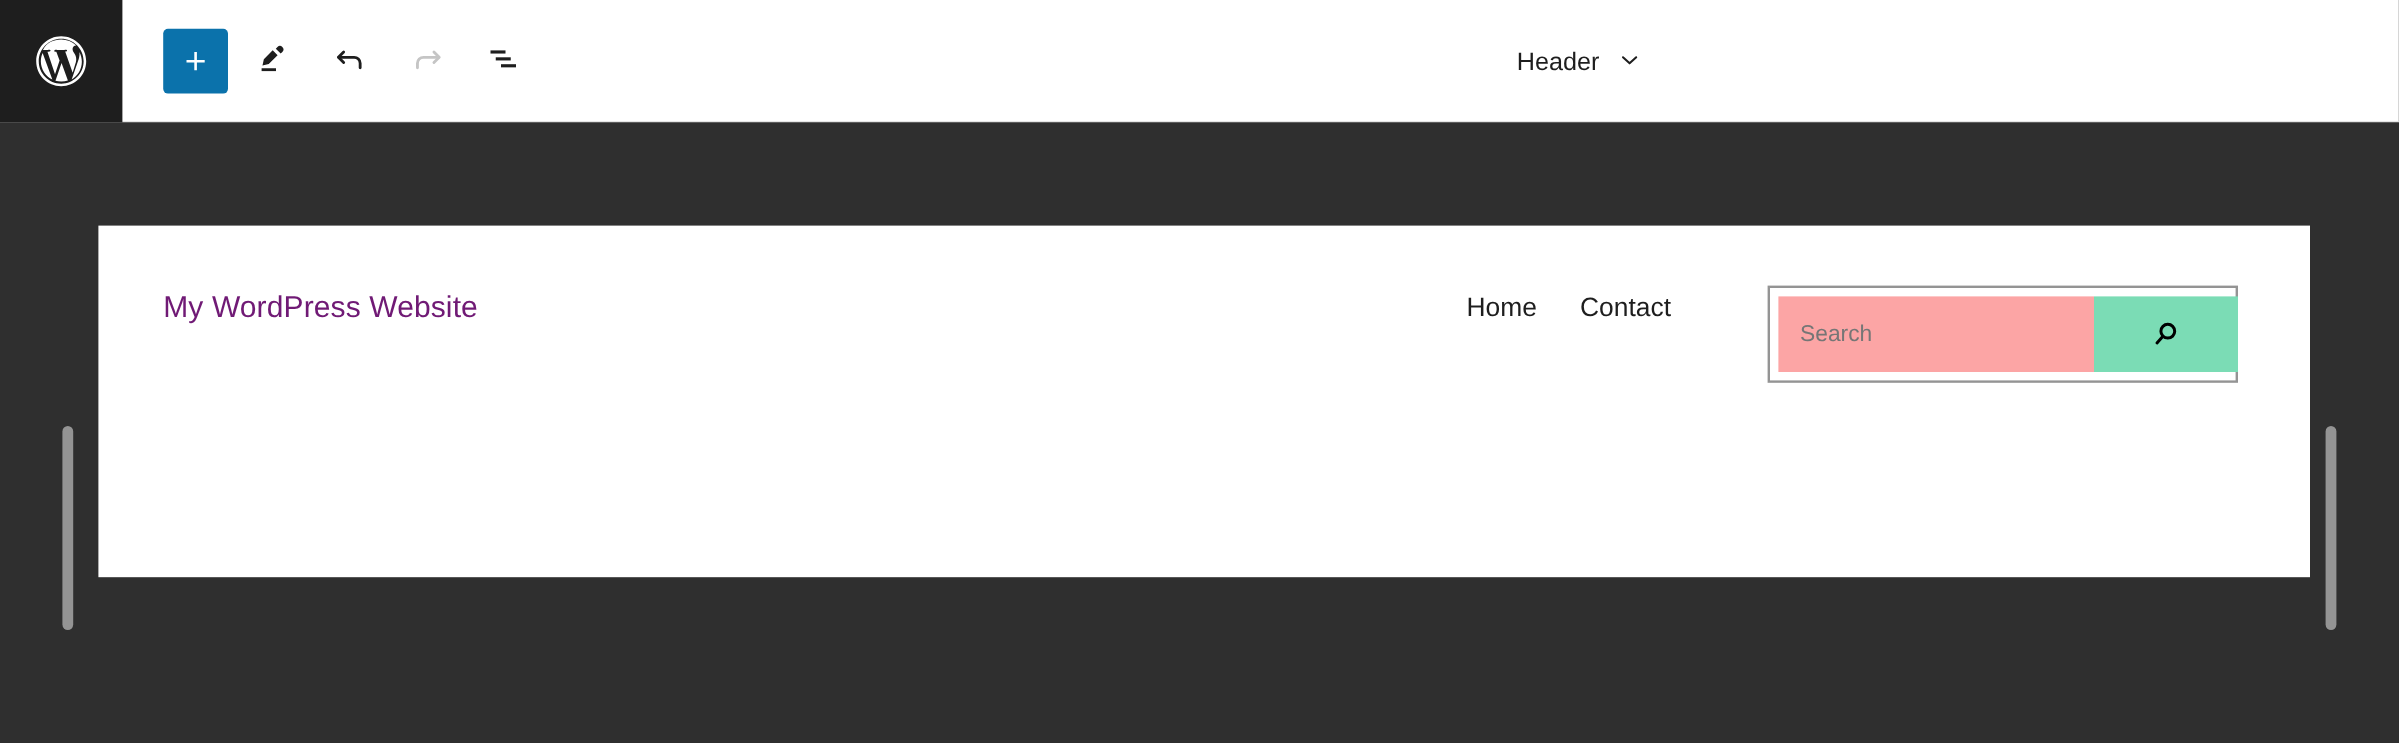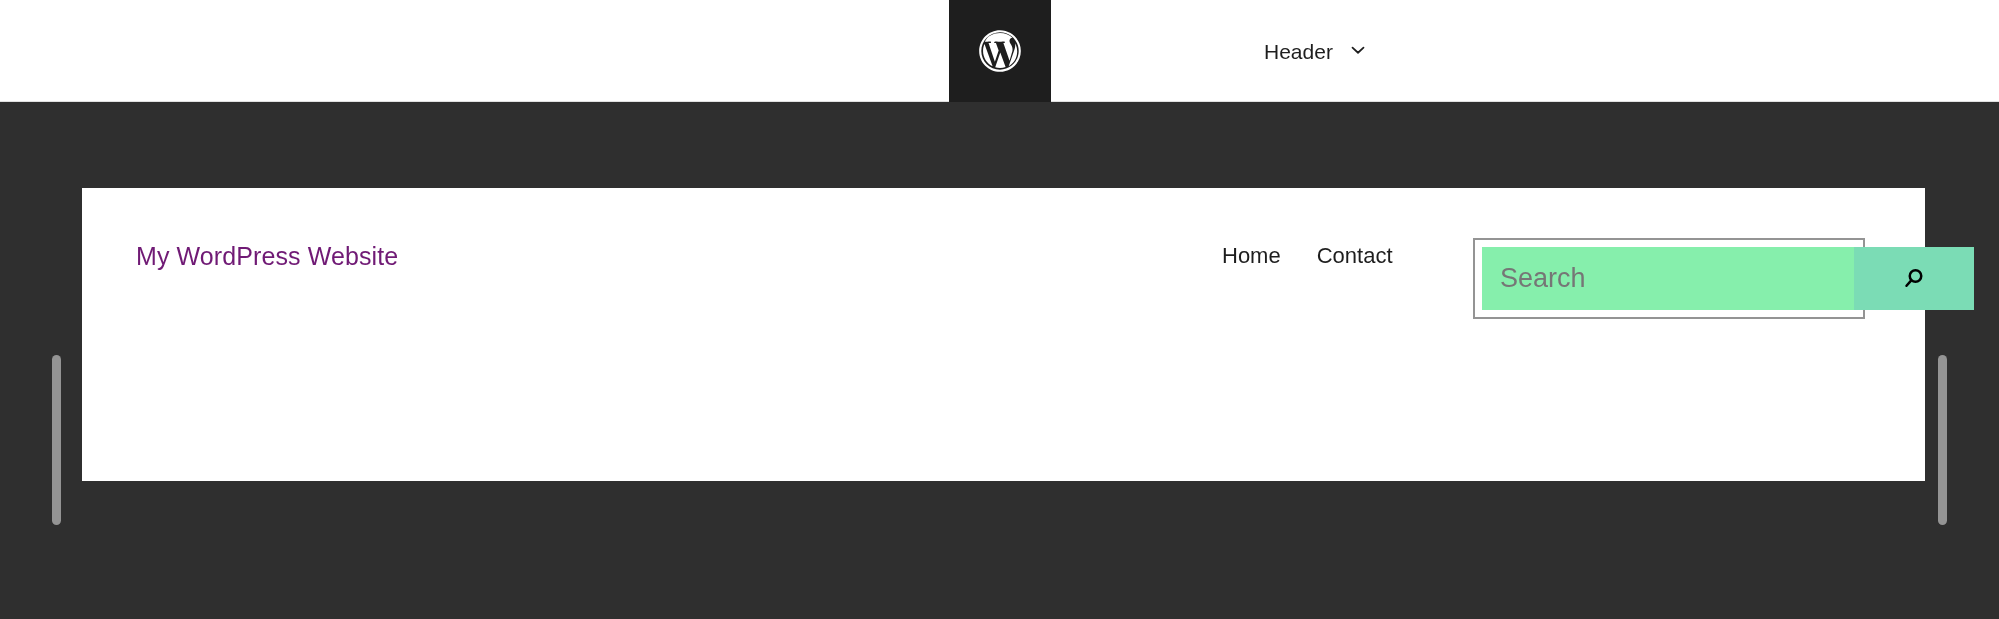--- a/index.html
+++ b/index.html
@@ -10,21 +10,21 @@
     font-family:"Liberation Sans", sans-serif;
     -webkit-font-smoothing:antialiased;
   }
 
   
   #editor-toolbar {
     position:absolute; top:0; left:0;
     width:1999px; height:102px;
     background:#ffffff;
     border-bottom:1px solid #e0e0e0;
-    display:flex; align-items:center;flex-direction:column;
+    display:flex; align-items:center;
   }
   #wp-logo-button {
     width:102px; height:102px;
     background:#1e1e1e;
     display:flex; align-items:center; justify-content:center;
     flex:none; cursor:pointer;
   }
   #wp-logo-button svg { display:block; }
 
   .toolbar-left {
@@ -114,25 +114,25 @@
     position:absolute;
     left:1391px; top:50px;
     width:392px; height:81px;
     border:2px solid #949494;
     background:#ffffff;
     padding:7px;
     display:flex; align-items:stretch;
   }
   #search-input {
     flex:1; height:100%;
-    background:#86efac;
+    background:#fca5a5;
     border:none; outline:none;
     padding-left:18px;
     font-family:"Liberation Sans", sans-serif;
-    font-size:27px; color:#1e1e1e;
+    font-size:19px; color:#1e1e1e;
   }
   #search-input::placeholder { color:#767676; opacity:1; }
   #search-submit-button {
     width:120px; height:100%;
     background:#7bdcb5;
     border:none; cursor:pointer;
     display:flex; align-items:center; justify-content:center;
     flex:none;
   }
   #search-submit-button svg { display:block; }

